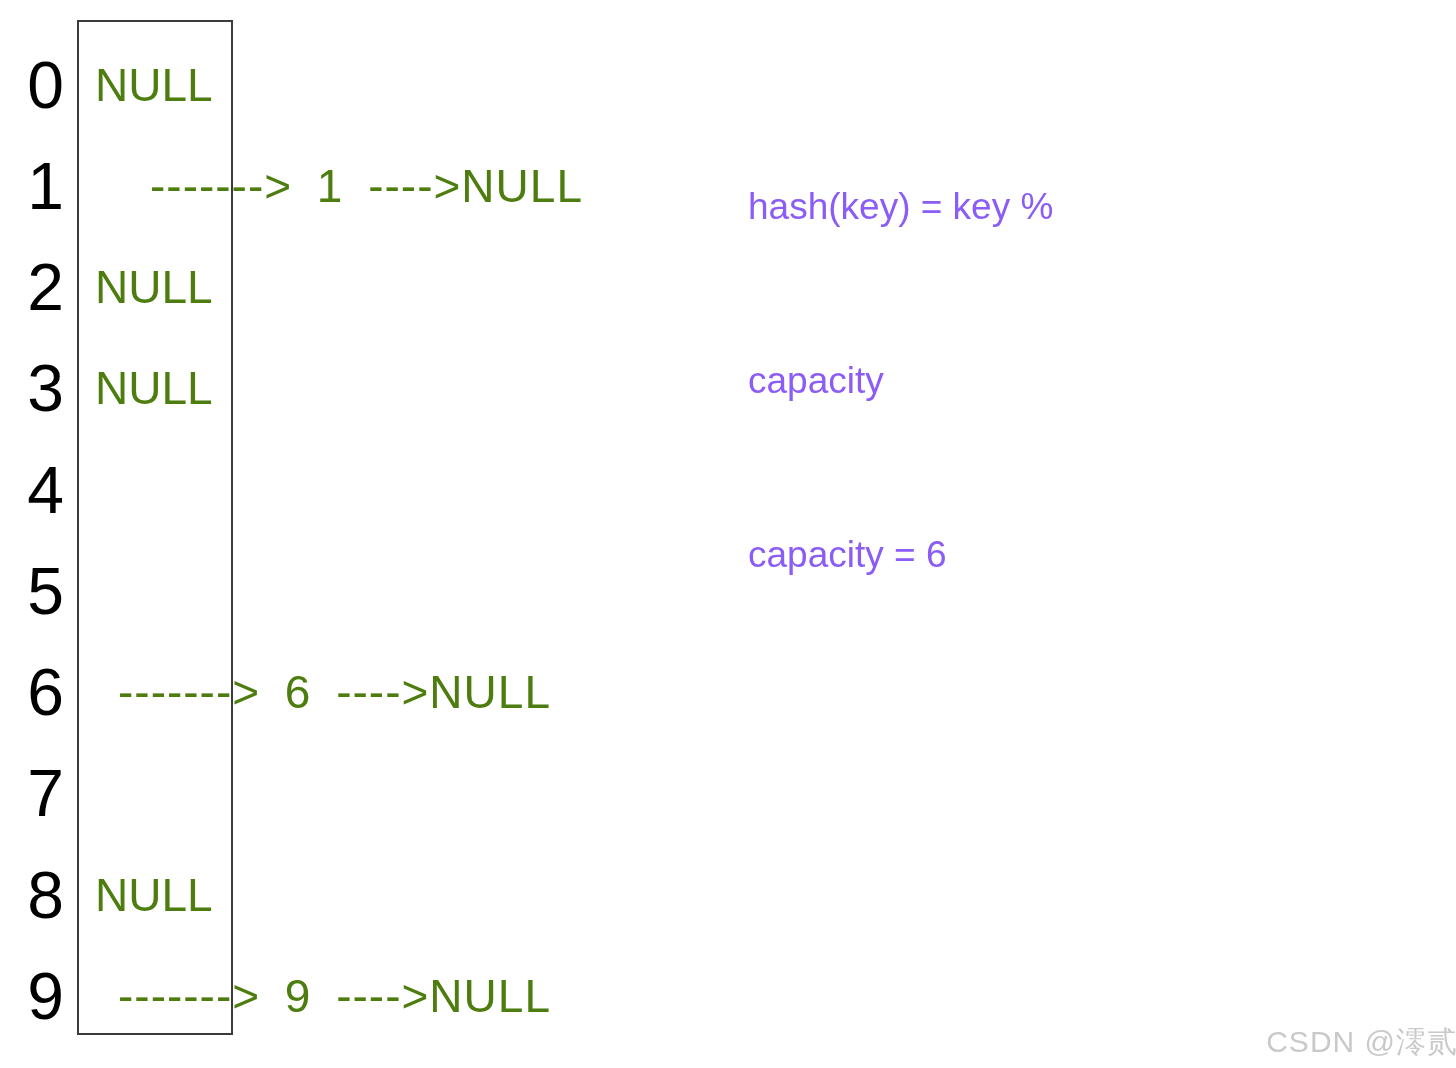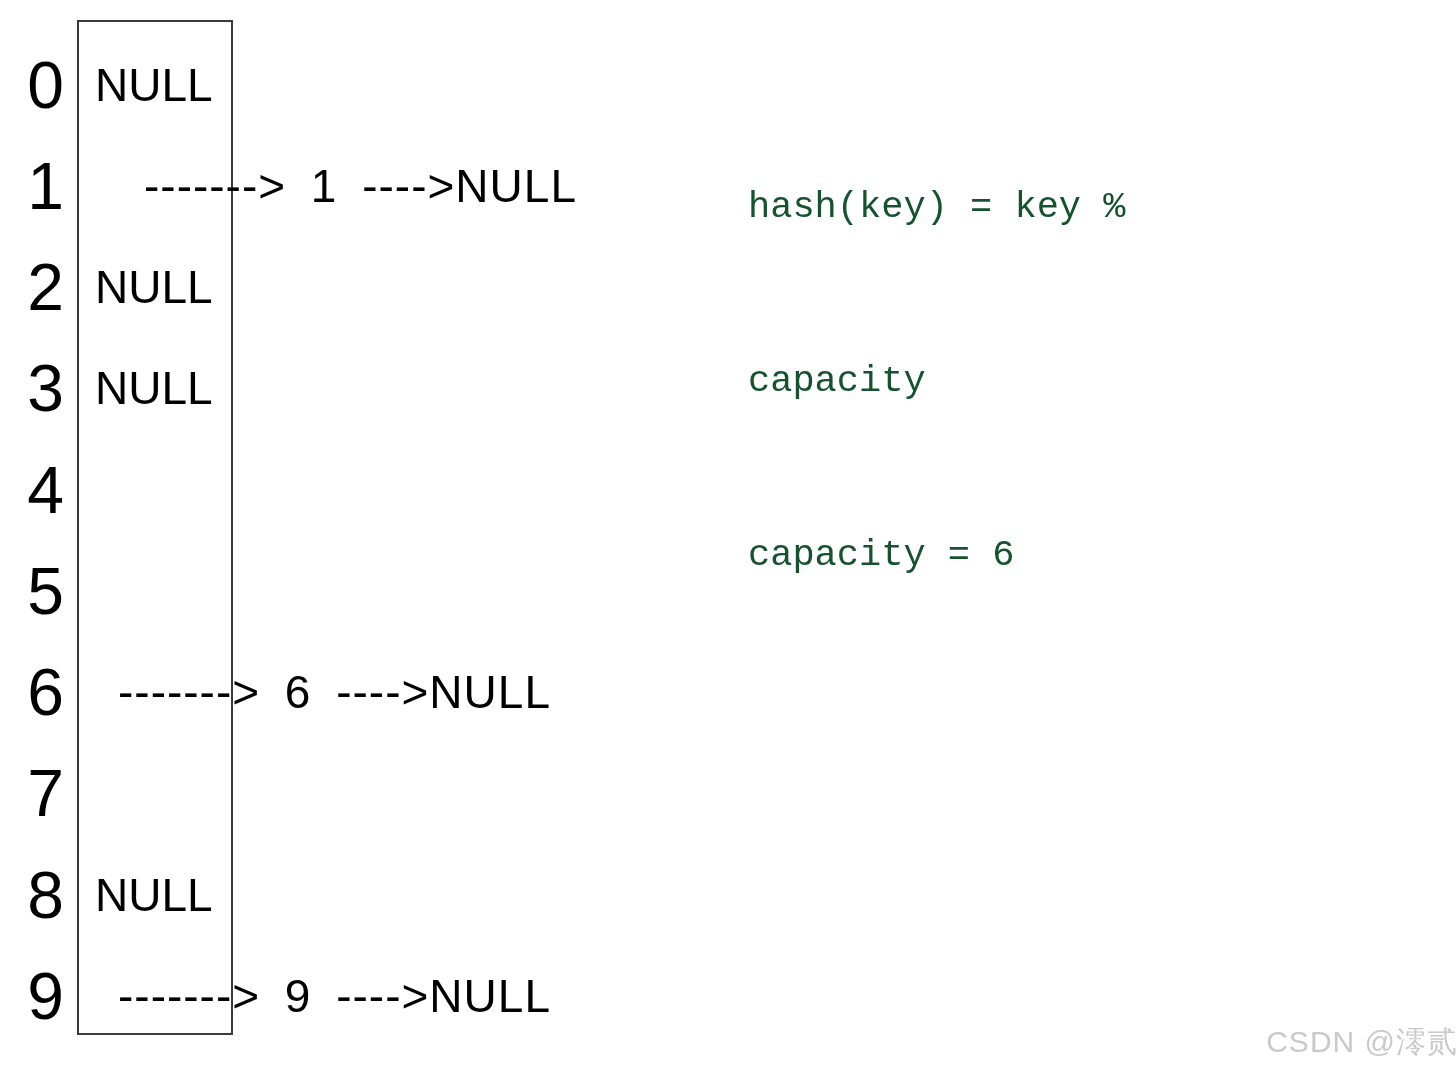--- a/index.html
+++ b/index.html
@@ -39,38 +39,38 @@
     letter-spacing: 0;
     color: #000000;
   }
   .bucket-content {
     position: absolute;
     top: 0;
     height: 101px;
     line-height: 101px;
     font-size: 46px;
     white-space: pre;
-    color: #000000;
+    color: #4d7c0f;
     text-align: right;
   }
   .bucket-content.empty { left: 95px; }
   .bucket-content.chain {
     left: 118px;
     letter-spacing: 1px;
     word-spacing: 11px;
   }
-  .bucket-content.chain.start-late { left: 144px; }
+  .bucket-content.chain.start-late { left: 150px; }
   .note {
     position: absolute;
     left: 748px;
     top: 62px;
-    font-family: Liberation Mono, monospace;
+    font-family: Liberation Sans, sans-serif;
     font-size: 37px;
     line-height: 58px;
-    color: #14532d;
+    color: #8b5cf6;
     white-space: pre;
   }
   .watermark {
     position: absolute;
     right: -2px;
     top: 1022px;
     font-size: 30px;
     color: #c9c9c9;
     text-shadow: 1px 1px 0 #ffffff;
     letter-spacing: 1px;

